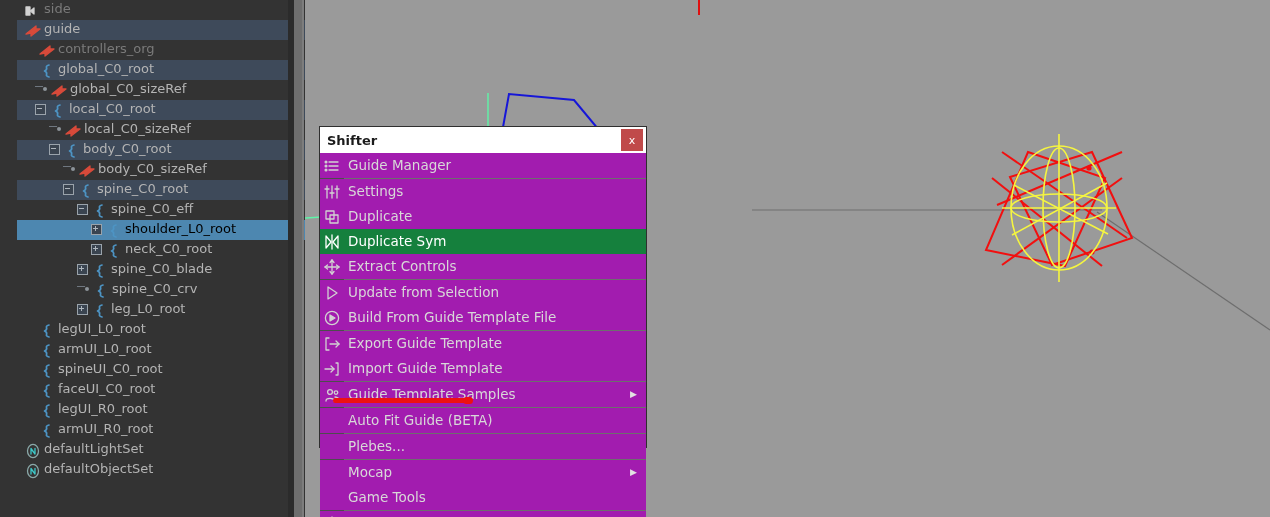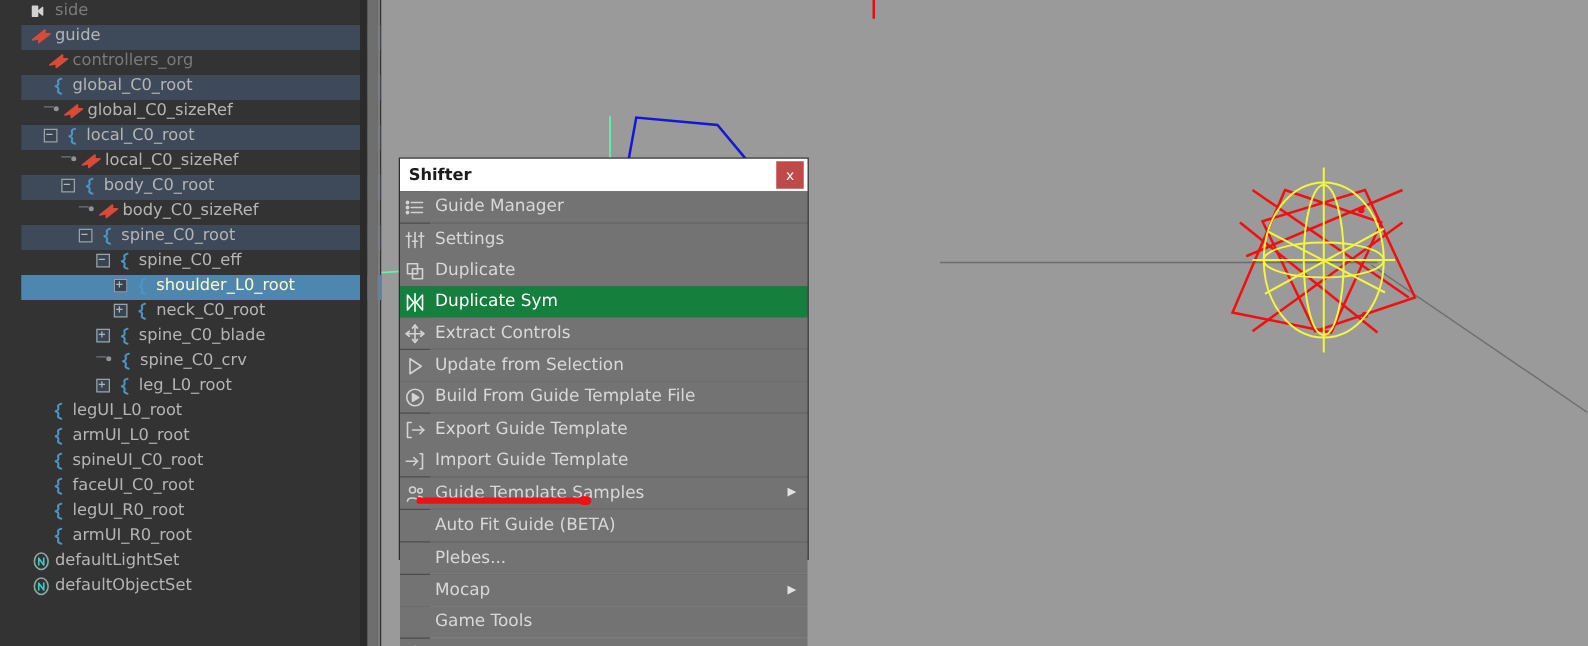--- a/index.html
+++ b/index.html
@@ -13,21 +13,21 @@
 
   
   .viewport{position:absolute;left:302px;top:0;width:968px;height:517px;background:#9a9a9a;overflow:hidden;}
   .viewport svg{position:absolute;left:0;top:0;}
 
   
   .outliner{position:absolute;left:0;top:0;width:288px;height:517px;background:#333333;overflow:hidden;padding-left:17px;}
   .out-row{position:relative;height:20px;line-height:20px;white-space:nowrap;color:#b4b4b4;font-size:13px;}
   .out-row.alt{background:#3e4a5a;}
   .out-row.sel{background:#4d87b0;}
-  .out-row.sel .label{color:#fef9c3;}
+  .out-row.sel .label{color:#000000;}
   .out-row.dim .label{color:#7a7a7a;}
   .label{position:relative;top:-1px;}
 
   .gut{position:absolute;left:288px;top:0;width:6px;height:517px;background:#2b2b2b;}
   .sbtrack{position:absolute;left:294px;top:0;width:8px;height:517px;background:#5a5a5a;}
   .sbthumb{position:absolute;left:294px;top:0;width:8px;height:517px;background:#6e6e6e;}
   .vsep{position:absolute;left:302px;top:0;width:2px;height:517px;background:#7d7d7d;}
 
   
   .ic{display:inline-block;vertical-align:middle;position:relative;}
@@ -39,21 +39,21 @@
 
   
   .menu{position:absolute;left:320px;top:127px;width:326px;height:320px;background:#565656;
         box-shadow:0 0 0 1px #2f2f2f;}
   .menu-title{height:26px;background:#ffffff;display:flex;align-items:center;justify-content:space-between;}
   .menu-title .t{padding-left:7px;font-size:13px;color:#1b1b1b;font-weight:bold;}
   .closebtn{width:22px;height:22px;margin-right:3px;background:#c04a4a;color:#ffffff;
             font-size:11px;display:flex;align-items:center;justify-content:center;cursor:pointer;}
   .menu-body{position:relative;}
   .icon-col{position:absolute;left:0;top:0;width:24px;height:364px;background:#4d4d4d;}
-  .mi{position:relative;height:25px;display:flex;align-items:center;background:#737373;}
+  .mi{position:relative;height:25px;display:flex;align-items:center;background:#a21caf;}
   .mi .mico{width:24px;min-width:24px;height:25px;display:flex;align-items:center;justify-content:center;
             color:#d2d2d2;position:relative;z-index:2;}
   .mi .mlab{flex:1;padding-left:4px;font-size:13.5px;color:#d8d8d8;position:relative;top:-1px;}
   .mi.hl{background:#15803d;}
   .mi.hl .mlab{color:#ffffff;}
   .mi .arrow{width:16px;color:#e2e2e2;font-size:9px;text-align:left;position:relative;top:-1px;}
   .sep{height:1px;background:#6e6e6e;margin-left:24px;}
   .redline{position:absolute;left:13px;top:245px;width:137px;height:5px;background:#ee1111;
            border-radius:3px;z-index:5;}
   .redline::after{content:"";position:absolute;right:-3px;top:-1px;width:10px;height:7px;

